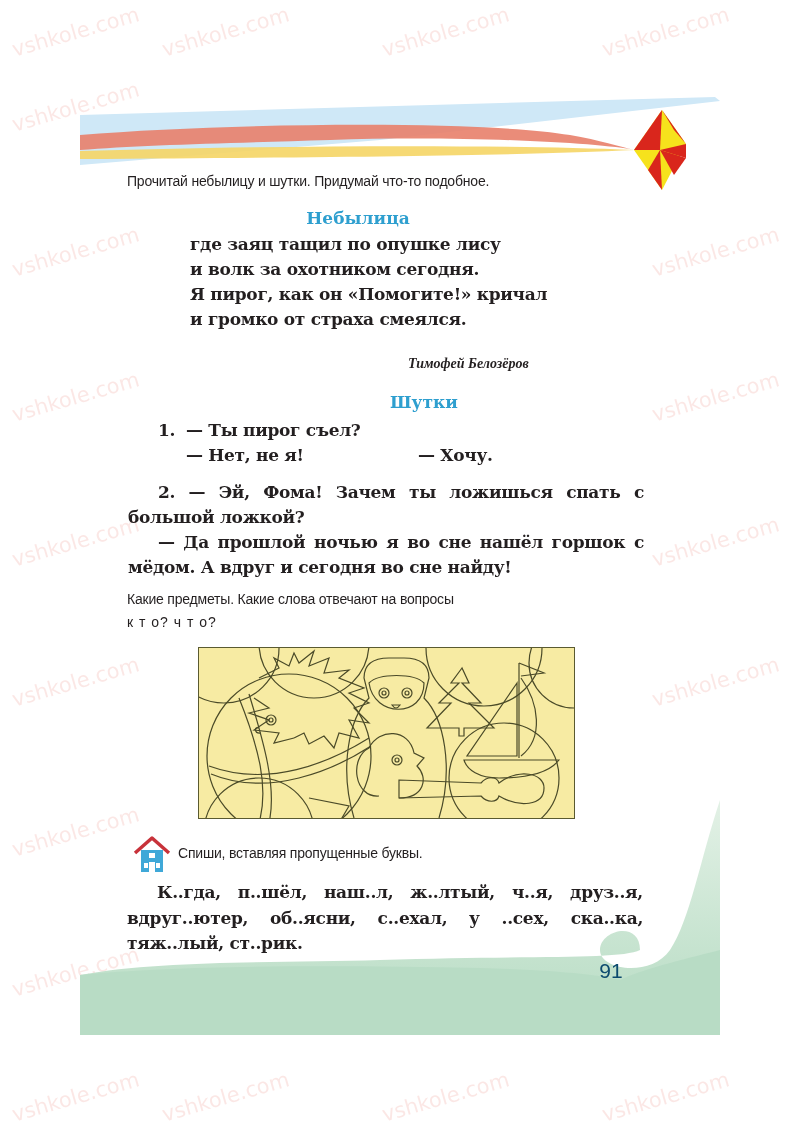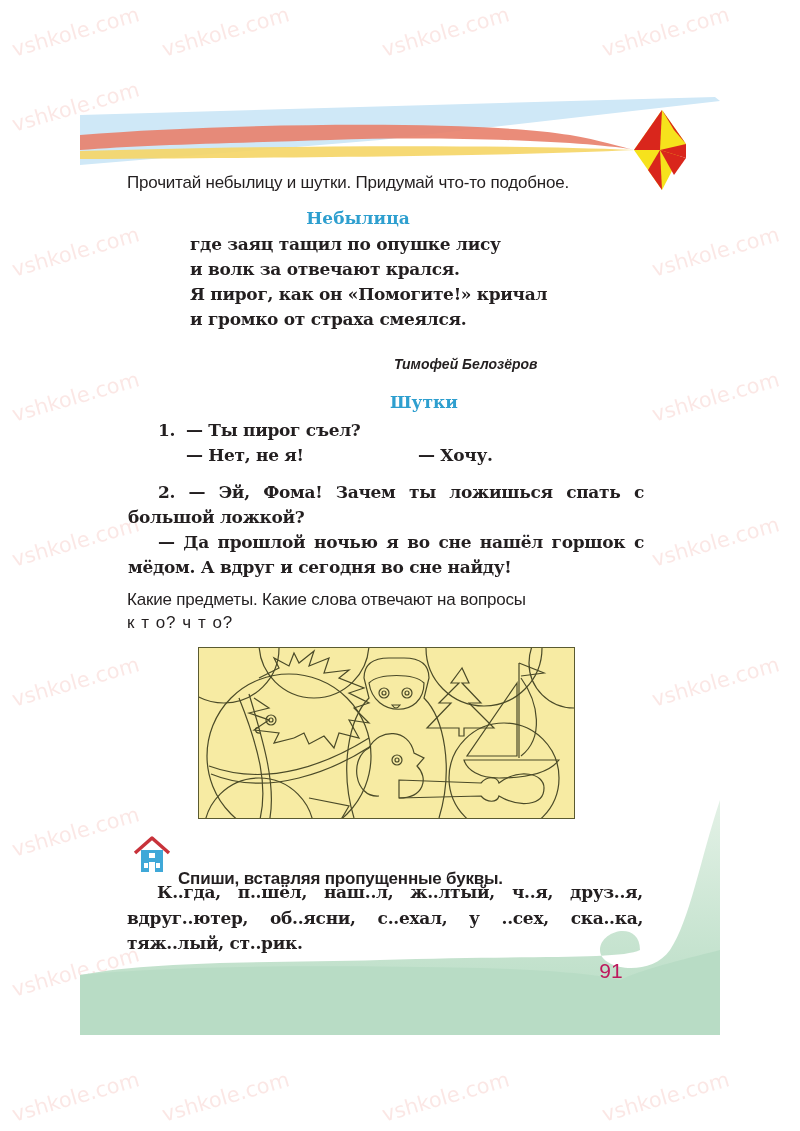--- a/index.html
+++ b/index.html
@@ -12,54 +12,54 @@
   .abs { position: absolute; }
 
   
   .header-art { left: 80px; top: 95px; width: 650px; height: 100px; }
 
   
   .footer-art { left: 80px; top: 800px; width: 640px; height: 235px; }
 
   .instruction {
     font-family: "Liberation Sans", sans-serif;
-    font-size: 17px; color: #231f20; letter-spacing: -0.2px;
+    font-size: 14px; color: #231f20; letter-spacing: -0.2px;
   }
   .section-title {
     font-family: "DejaVu Serif", serif; font-weight: bold;
     color: #2e9fcf; font-size: 17px; text-align: center; width: 100%; margin-left: 24px;
   }
   .serif-bold {
     font-family: "DejaVu Serif", serif; font-weight: bold; font-size: 17px;
     color: #231f20; line-height: 25px; letter-spacing: -0.3px;
   }
   .poem { left: 190px; top: 232px; }
   .poem div { white-space: nowrap; }
   .author {
-    left: 394px; top: 356px; font-style: italic; font-weight: bold;
-    font-family: Liberation Sans, sans-serif; font-size: 14px; color: #231f20;
+    left: 408px; top: 356px; font-style: italic; font-weight: bold;
+    font-family: Liberation Serif, serif; font-size: 14px; color: #231f20;
   }
   .jokes { left: 128px; top: 418px; width: 516px; }
   .joke1-row { display: flex; white-space: nowrap; }
   .joke1-row .num { width: 58px; padding-left: 30px; box-sizing: border-box; }
   .joke1-row .col1 { width: 232px; }
   .para { text-align: justify; }
   .indent { text-indent: 30px; }
 
   .picture-box {
     left: 198px; top: 647px; width: 375px; height: 170px;
     background: #f7eba3; border: 1.5px solid #5a5a30; overflow: hidden;
   }
 
   .house-icon { left: 132px; top: 835px; width: 40px; height: 38px; }
 
   .page-number {
     left: 580px; top: 950px; width: 62px; height: 42px;
     font-family: "Liberation Sans", sans-serif; font-size: 21px;
-    text-align: center; line-height: 42px; color: #be185d;
+    text-align: center; line-height: 42px; color: #0c4a6e;
   }
 
   .watermark {
     font-family: "DejaVu Sans", sans-serif; font-size: 21px;
     color: rgba(232, 120, 110, 0.18); transform: rotate(-16deg);
     white-space: nowrap; pointer-events: none;
   }
 </style>
 </head>
 <body>
@@ -100,21 +100,21 @@
   </g>
 </svg>
 
 <div class="abs instruction" style="left:127px;top:173px;">Прочитай небылицу и шутки. Придумай что-то подобное.</div>
 
 <div class="abs" style="left:0;top:208px;width:716px;">
   <div class="section-title" style="margin-left:0;">Небылица</div>
 </div>
 <div class="abs poem serif-bold">
   <div>где заяц тащил по опушке лису</div>
-  <div>и волк за отвечают крался.</div>
+  <div>и волк за охотником сегодня.</div>
   <div>Я пирог, как он «Помогите!» кричал</div>
   <div>и громко от страха смеялся.</div>
 </div>
 <div class="abs author">Тимофей Белозёров</div>
 
 <div class="abs" style="left:0;top:392px;width:800px;">
   <div class="section-title">Шутки</div>
 </div>
 <div class="abs jokes serif-bold">
   <div class="joke1-row">
@@ -209,16 +209,16 @@
 </svg>
 
 <svg class="abs house-icon" viewBox="0 0 40 38">
   <path d="M3,18 L20,3 L37,18" fill="none" stroke="#c8323a" stroke-width="3.5" stroke-linejoin="round"></path>
   <rect x="9" y="15" width="22" height="22" fill="#3fa8d8"></rect>
   <rect x="17" y="18" width="6" height="5" fill="#ffffff"></rect>
   <rect x="17" y="27" width="6" height="10" fill="#ffffff"></rect>
   <rect x="12" y="28" width="4" height="5" fill="#ffffff"></rect>
   <rect x="24" y="28" width="4" height="5" fill="#ffffff"></rect>
 </svg>
-<div class="abs instruction" style="left:178px;top:869px;font-weight:bold;">Спиши, вставляя пропущенные буквы.</div>
+<div class="abs instruction" style="left:178px;top:845px;">Спиши, вставляя пропущенные буквы.</div>
 <div class="abs serif-bold para indent" style="left:127px;top:880px;width:516px;line-height:25.5px;">К..гда, п..шёл, наш..л, ж..лтый, ч..я, друз..я, вдруг..ютер, об..ясни, с..ехал, у ..сех, ска..ка, тяж..лый, ст..рик.</div>
 
 <div class="abs page-number">91</div>
 
 </body></html>

